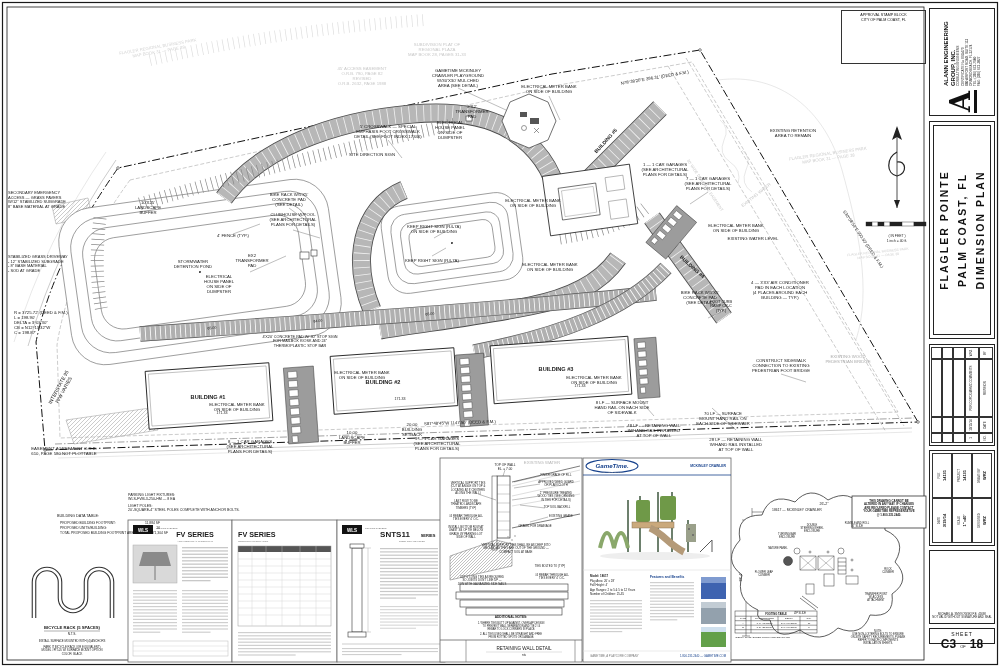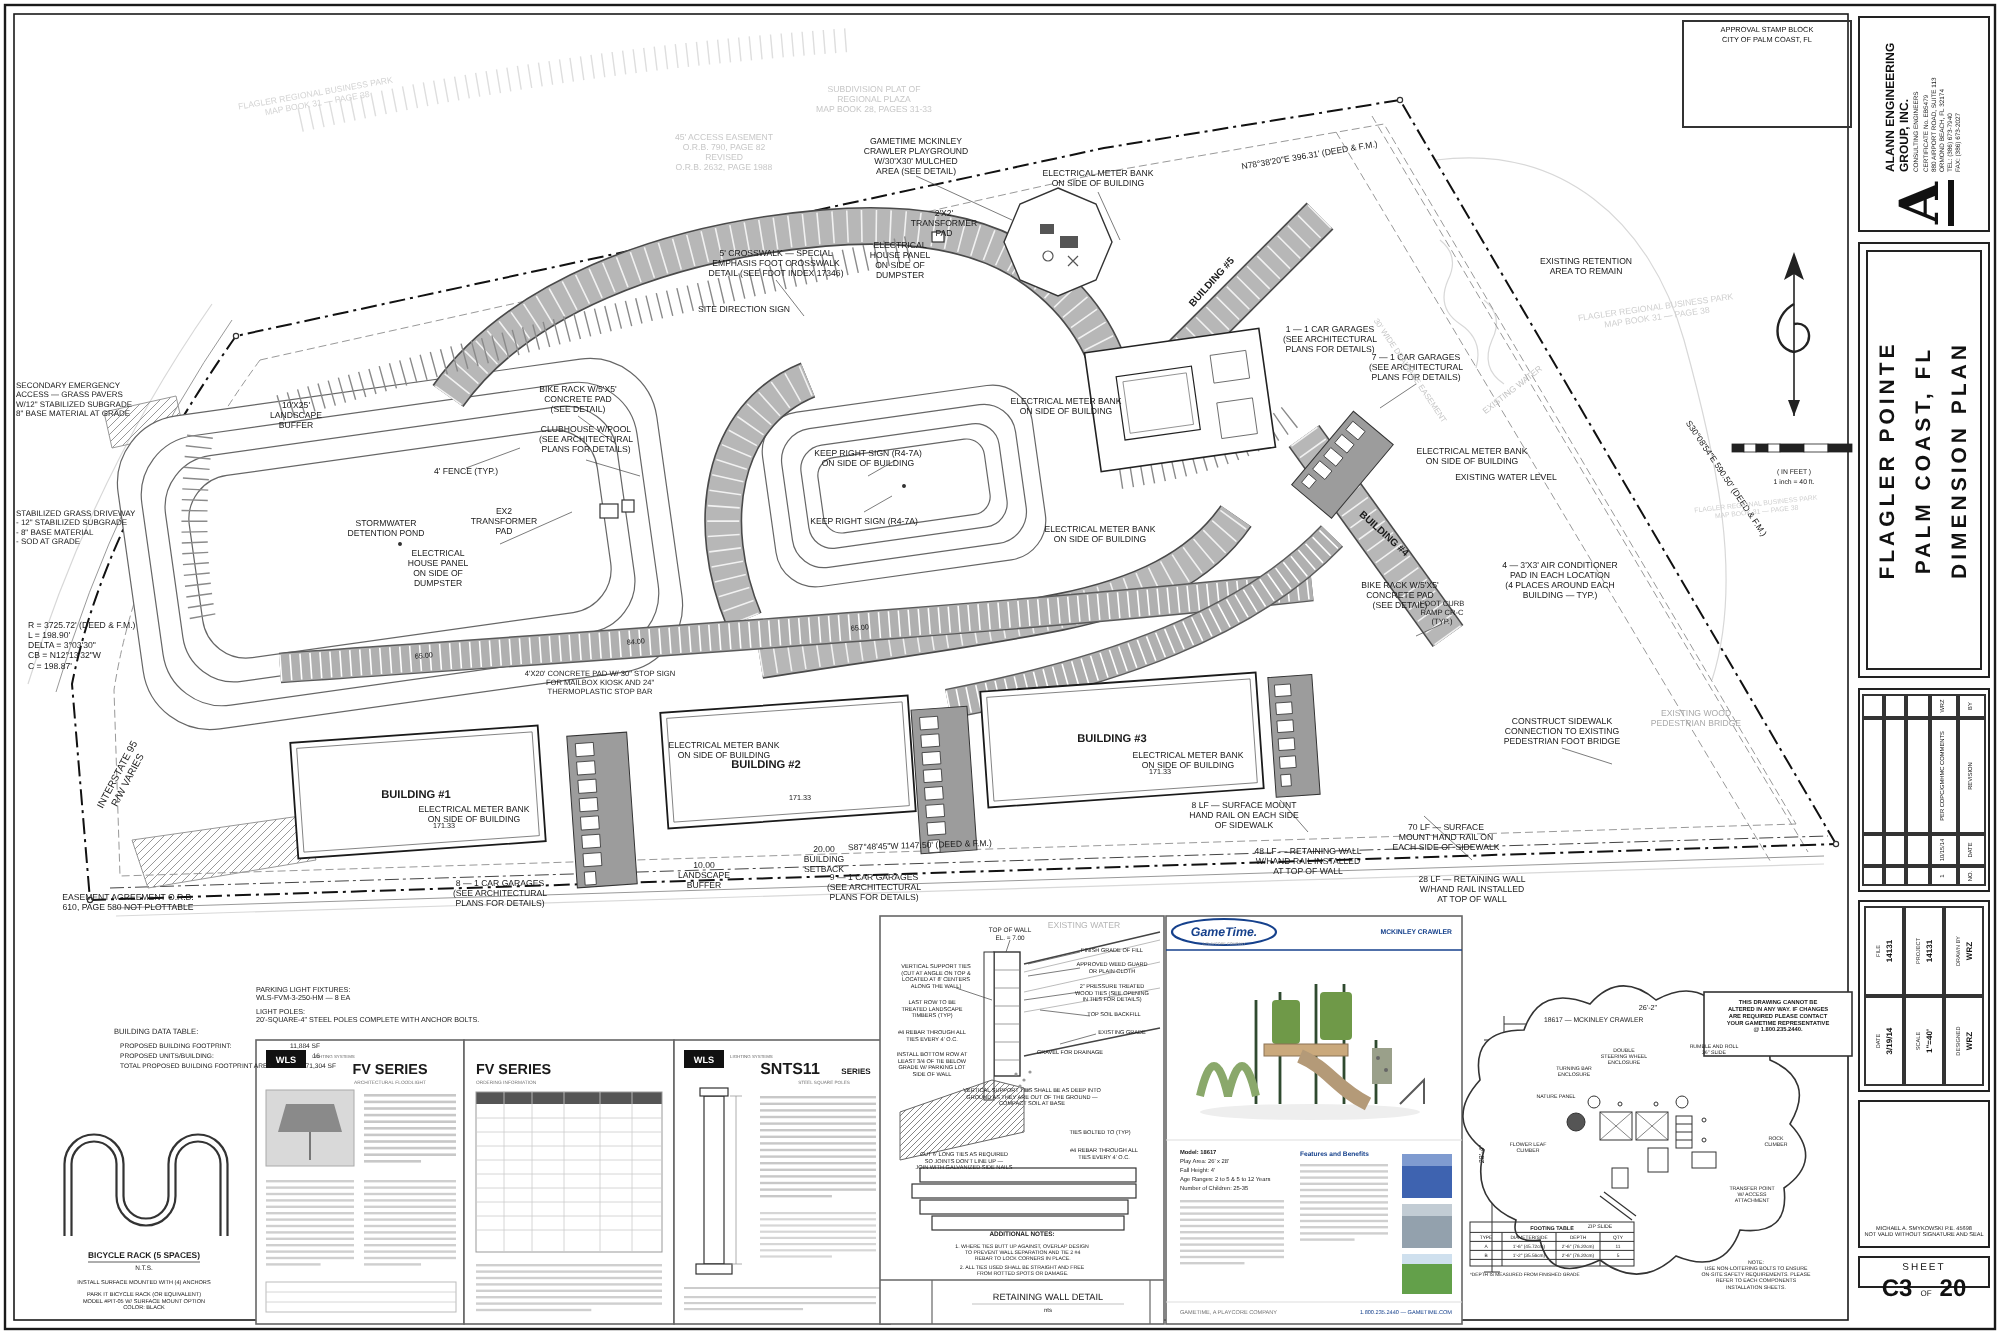--- a/index.html
+++ b/index.html
@@ -810,21 +810,21 @@
     <div>MICHAEL A. SMYKOWSKI  P.E. 45698</div>
     <div>NOT VALID WITHOUT SIGNATURE AND SEAL</div>
   </div>
 </div>
 
 <div class="blk" id="blk-sheet" style="top:628px;height:16px;">
   <div class="sheet-lbl">SHEET</div>
   <div class="sheet-row">
     <span class="sheet-big">C3</span>
     <span class="sheet-of">OF</span>
-    <span class="sheet-big">20</span>
+    <span class="sheet-big">18</span>
   </div>
 </div>
 
 <div id="blk-approval">
   <div>APPROVAL STAMP BLOCK</div>
   <div>CITY OF PALM COAST, FL</div>
 </div>
 
 </div>
 

